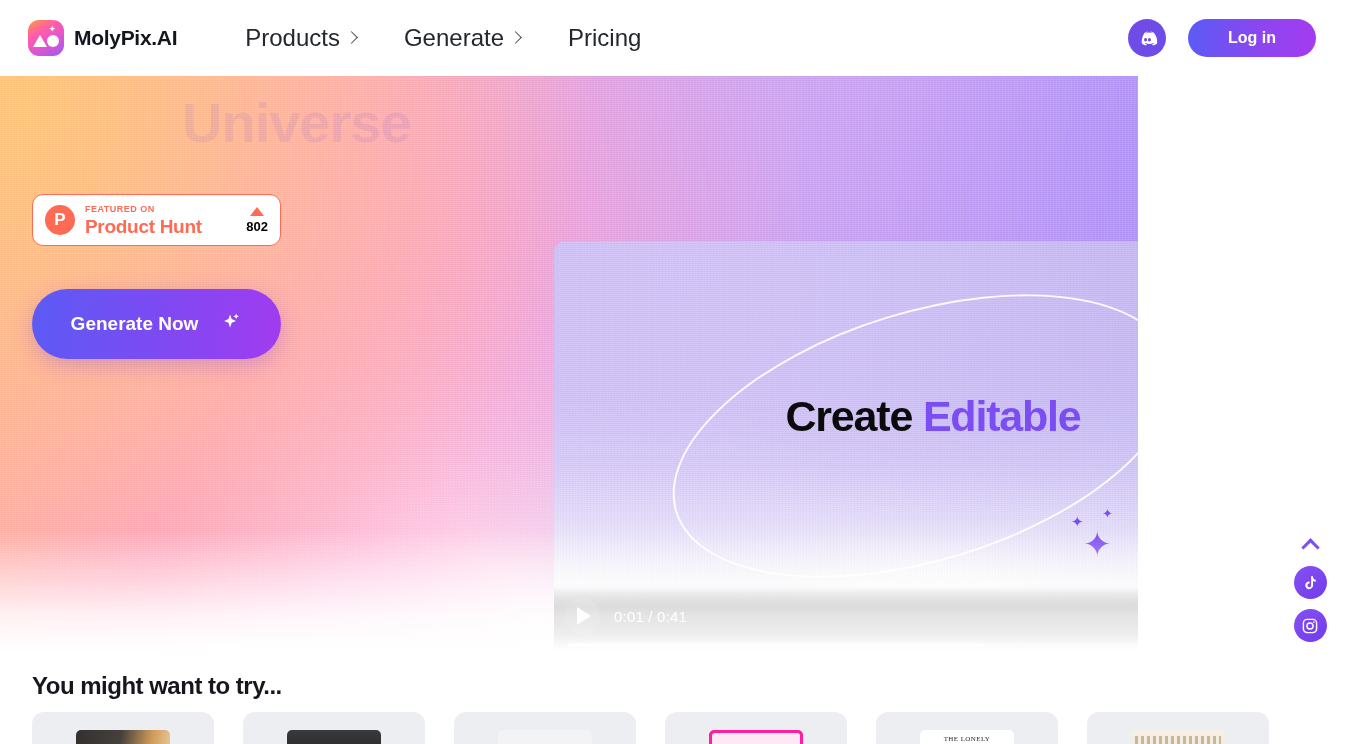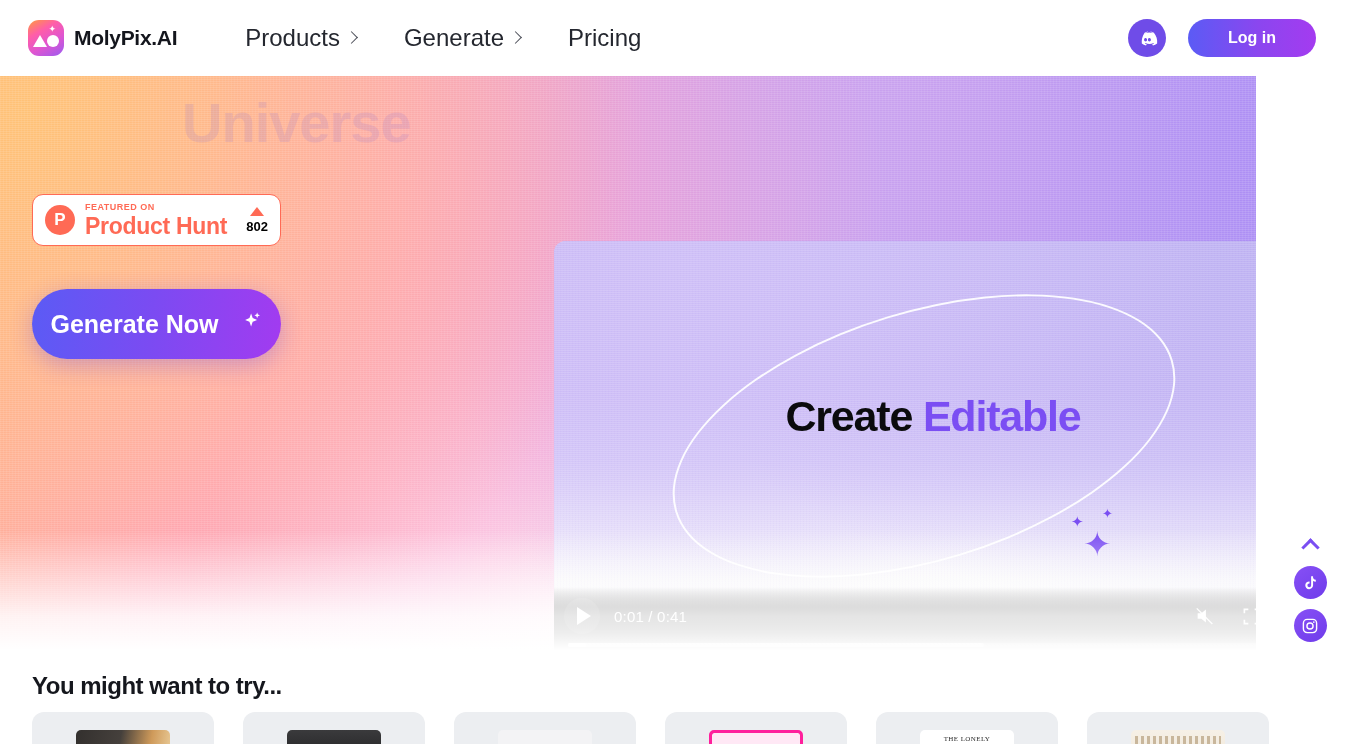--- a/index.html
+++ b/index.html
@@ -54,21 +54,21 @@
   }
   .login-btn{
     width:128px; height:38px; border-radius:19px; border:none; cursor:pointer;
     background:linear-gradient(90deg,#5b5bf5 0%,#8b46ef 55%,#a43bf0 100%);
     color:#fff; font-size:16px; font-weight:bold; font-family:"Liberation Sans", sans-serif;
     display:flex; align-items:center; justify-content:center;
   }
 
   
   .hero{
-    position:absolute; top:76px; left:0; width:1256px; height:574px; overflow:hidden;
+    position:absolute; top:76px; left:0; width:1138px; height:574px; overflow:hidden;
     background:
       radial-gradient(circle at 2% 6%, #ffc277 0%, rgba(255,194,119,0) 46%),
       radial-gradient(circle at 26% 26%, #ff9fc6 0%, rgba(255,159,198,0) 55%),
       radial-gradient(circle at 62% 2%, #c9a2ef 0%, rgba(201,162,239,0) 58%),
       radial-gradient(circle at 100% 12%, #a98cf5 0%, rgba(169,140,245,0) 62%),
       radial-gradient(circle at 50% 100%, #ffffff 0%, rgba(255,255,255,0) 52%),
       linear-gradient(120deg,#ffb673 0%,#ff9dc7 28%,#f2b6e6 55%,#b79af4 82%,#9e86f7 100%);
   }
   .grain{
     position:absolute; inset:0; opacity:.34; pointer-events:none;
@@ -97,33 +97,33 @@
     border:1.5px solid #ff6a55; border-radius:11px;
     display:flex; align-items:center; padding:0 12px; cursor:pointer;
   }
   .ph-logo{
     width:30px; height:30px; border-radius:50%; background:#ff6a55;
     display:flex; align-items:center; justify-content:center; flex:0 0 auto;
     color:#fff; font-weight:bold; font-size:17px;
   }
   .ph-text{ margin-left:10px; line-height:1; }
   .ph-small{ font-size:9px; font-weight:bold; color:#ff6a55; letter-spacing:.5px; }
-  .ph-big{ font-size:23px; font-weight:bold; color:#ff6a55; margin-top:3px; letter-spacing:-.3px; }
+  .ph-big{ font-size:19px; font-weight:bold; color:#ff6a55; margin-top:3px; letter-spacing:-.3px; }
   .ph-votes{ margin-left:auto; text-align:center; line-height:1; }
   .ph-votes .arrow{
     width:0;height:0;margin:0 auto;
     border-left:7px solid transparent;border-right:7px solid transparent;
     border-bottom:9px solid #ff6a55;
   }
   .ph-votes .num{ font-size:13px; font-weight:bold; color:#000000; margin-top:4px; }
 
   .gen-btn{
     margin-top:43px; width:249px; height:70px; border:none; cursor:pointer; border-radius:35px;
     background:linear-gradient(95deg,#5b5bf5 0%,#7b4bf2 48%,#a23bf0 100%);
-    color:#fff; font-size:25px; font-weight:bold; font-family:"Liberation Sans", sans-serif;
+    color:#fff; font-size:19px; font-weight:bold; font-family:"Liberation Sans", sans-serif;
     display:flex; align-items:center; justify-content:center; gap:18px;
     box-shadow:0 6px 22px rgba(110,70,230,.32);
   }
 
   
   .video-wrap{
     position:absolute; left:554px; top:165px; width:758px; height:424px;
     border-radius:12px; overflow:hidden; background:#d9cdf6;
   }
   .video-bg{

